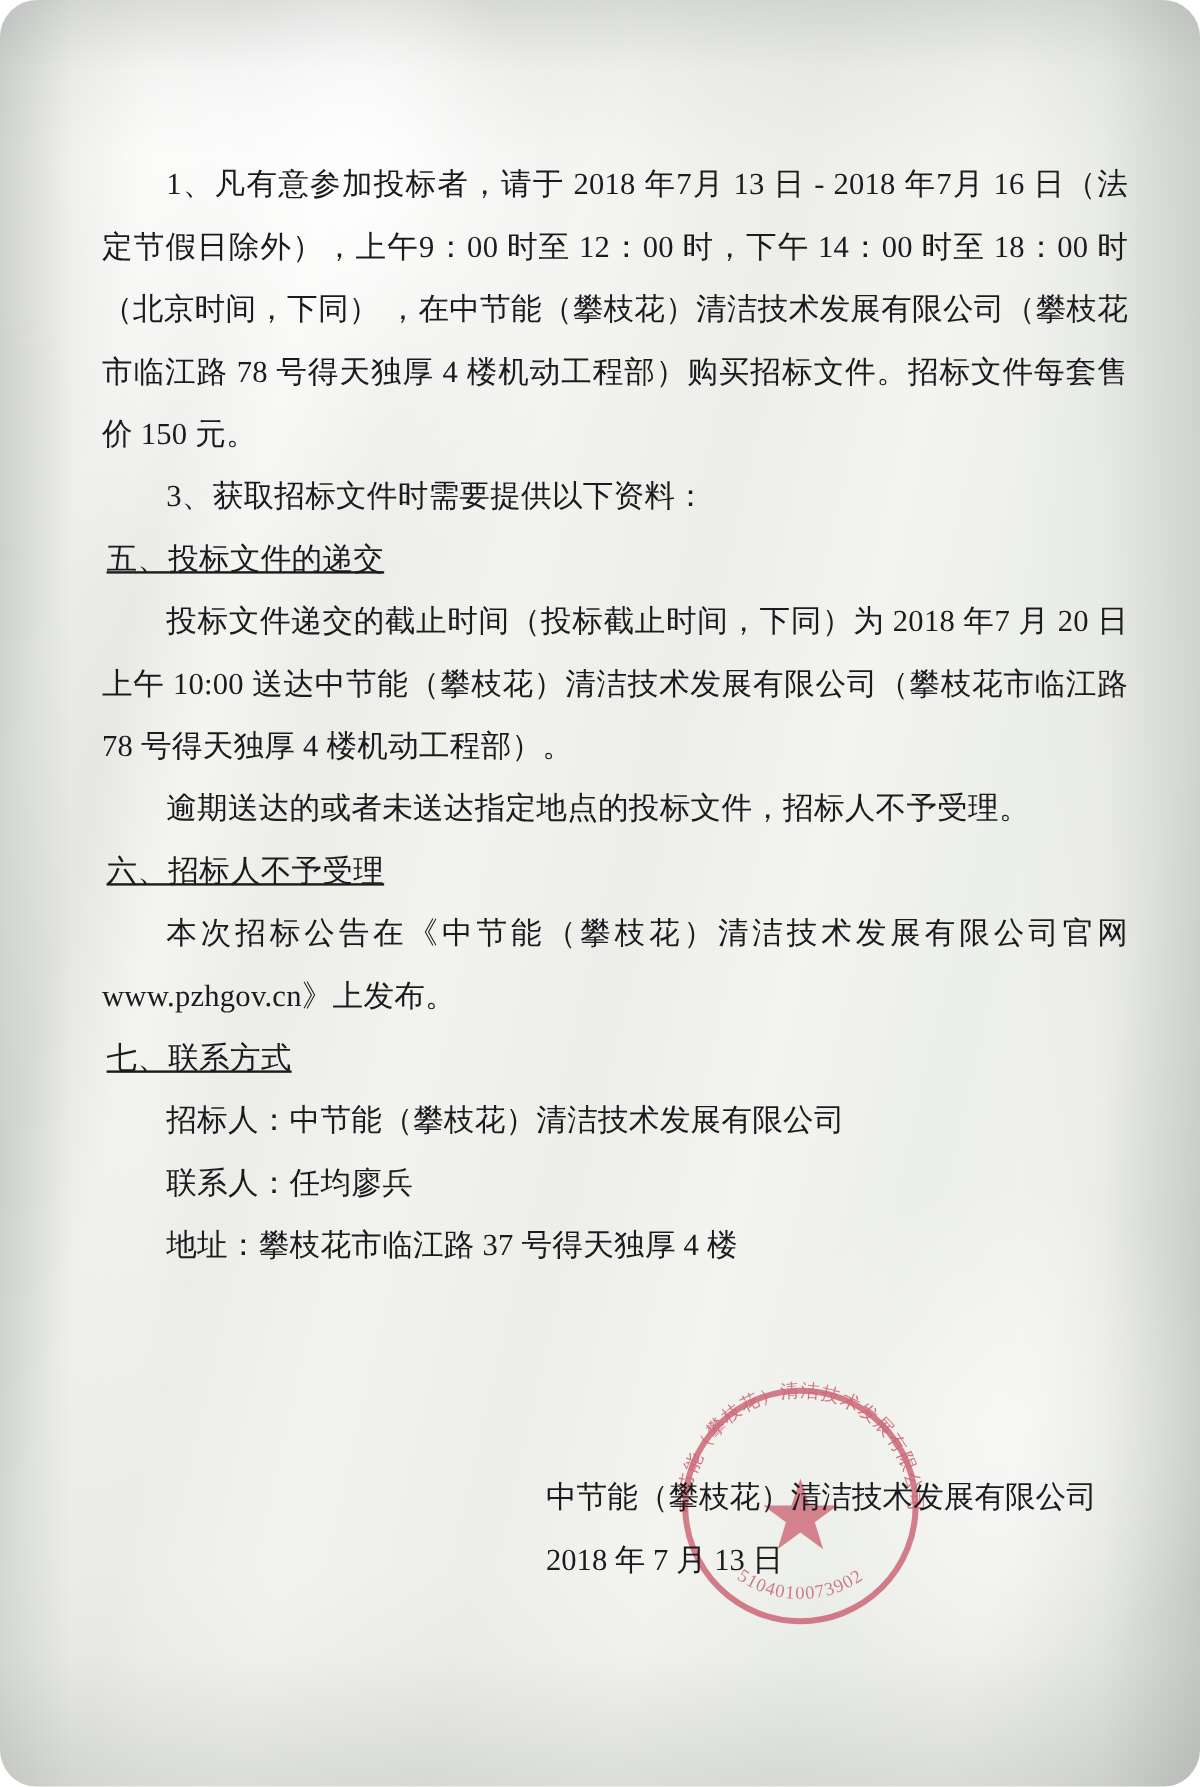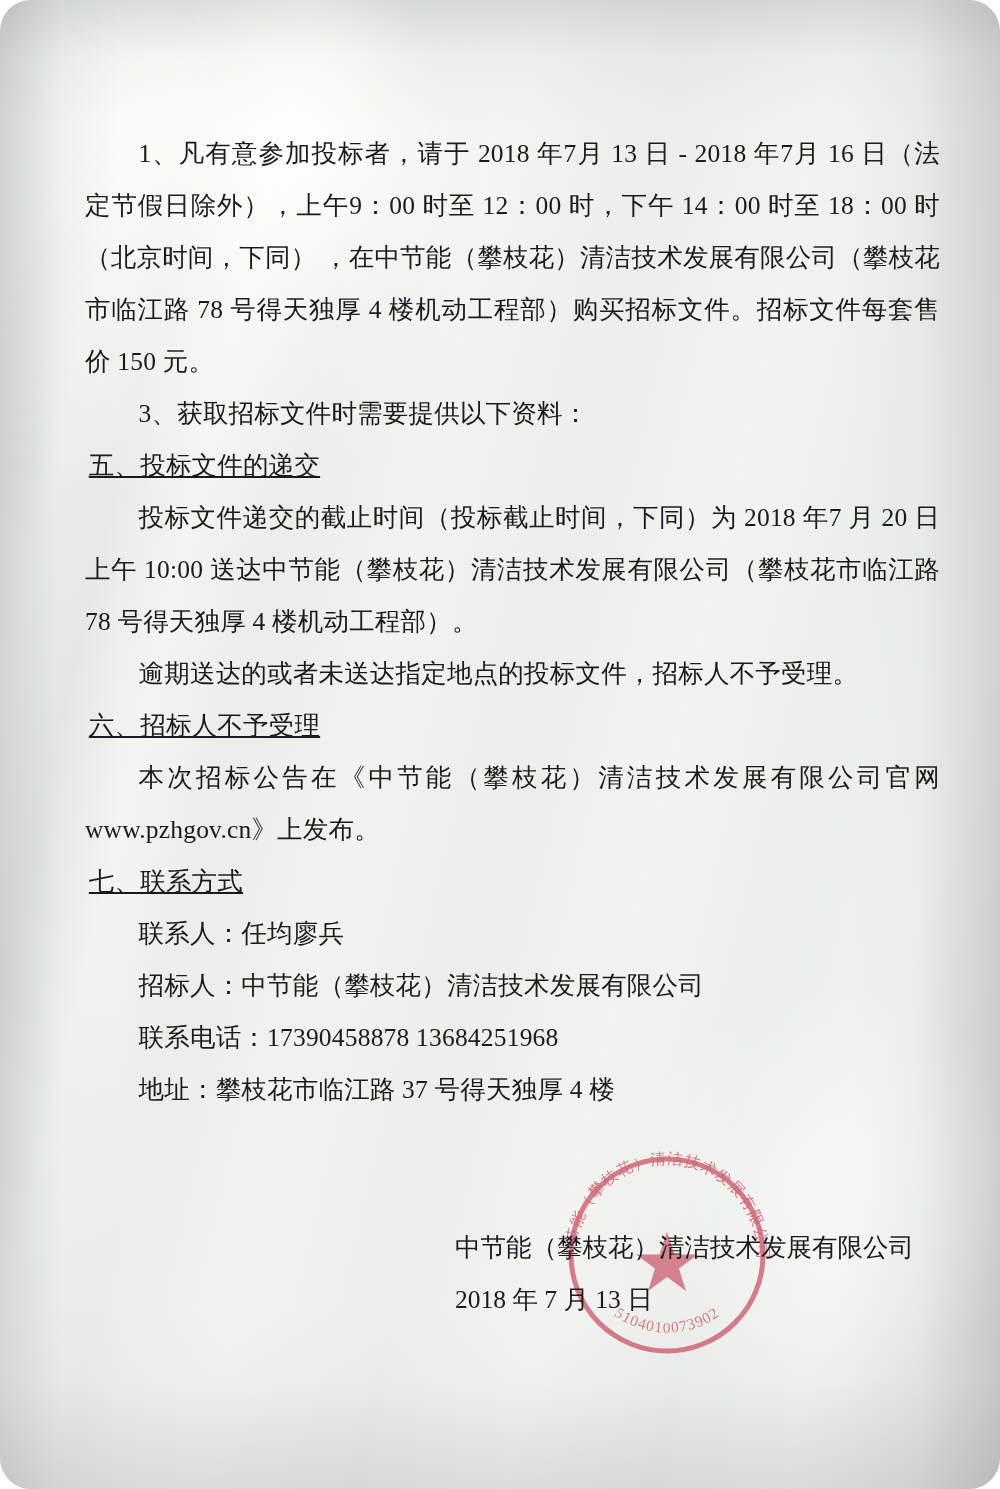--- a/index.html
+++ b/index.html
@@ -128,23 +128,22 @@
 
   <div class="content">
     <p class="indent2">1、凡有意参加投标者，请于 2018 年7月 13 日 - 2018 年7月 16 日（法定节假日除外），上午9：00 时至 12：00 时，下午 14：00 时至 18：00 时（北京时间，下同）  ，在中节能（攀枝花）清洁技术发展有限公司（攀枝花市临江路 78 号得天独厚 4 楼机动工程部）购买招标文件。招标文件每套售价 150 元。</p>
     <p class="indent2">3、获取招标文件时需要提供以下资料：</p>
     <p class="sec-head">五、投标文件的递交</p>
     <p class="indent2">投标文件递交的截止时间（投标截止时间，下同）为 2018 年7 月 20 日上午 10:00 送达中节能（攀枝花）清洁技术发展有限公司（攀枝花市临江路 78 号得天独厚 4 楼机动工程部）。</p>
     <p class="indent2">逾期送达的或者未送达指定地点的投标文件，招标人不予受理。</p>
     <p class="sec-head">六、招标人不予受理</p>
     <p class="indent2">本次招标公告在《中节能（攀枝花）清洁技术发展有限公司官网 www.pzhgov.cn》上发布。</p>
     <p class="sec-head">七、联系方式</p>
+    <p class="indent2">招标人：中节能（攀枝花）清洁技术发展有限公司</p>
     <p class="indent2">联系人：任均廖兵</p>
-    <p class="indent2">招标人：中节能（攀枝花）清洁技术发展有限公司</p>
-    <p class="indent2">联系电话：17390458878   13684251968</p>
     <p class="indent2">地址：攀枝花市临江路 37 号得天独厚 4 楼</p>
   </div>
 
   <div class="seal">
     <svg width="230" height="230" viewBox="0 0 230 230" xmlns="http://www.w3.org/2000/svg">
       <defs>
         <path id="sealArcTop" d="M 24,115 A 91,91 0 0 1 206,115" fill="none"></path>
         <path id="sealArcBottom" d="M 38,150 A 91,91 0 0 0 192,150" fill="none"></path>
       </defs>
       <circle cx="115" cy="115" r="96" fill="none" stroke="#c0334a" stroke-width="5" opacity="0.85"></circle>

